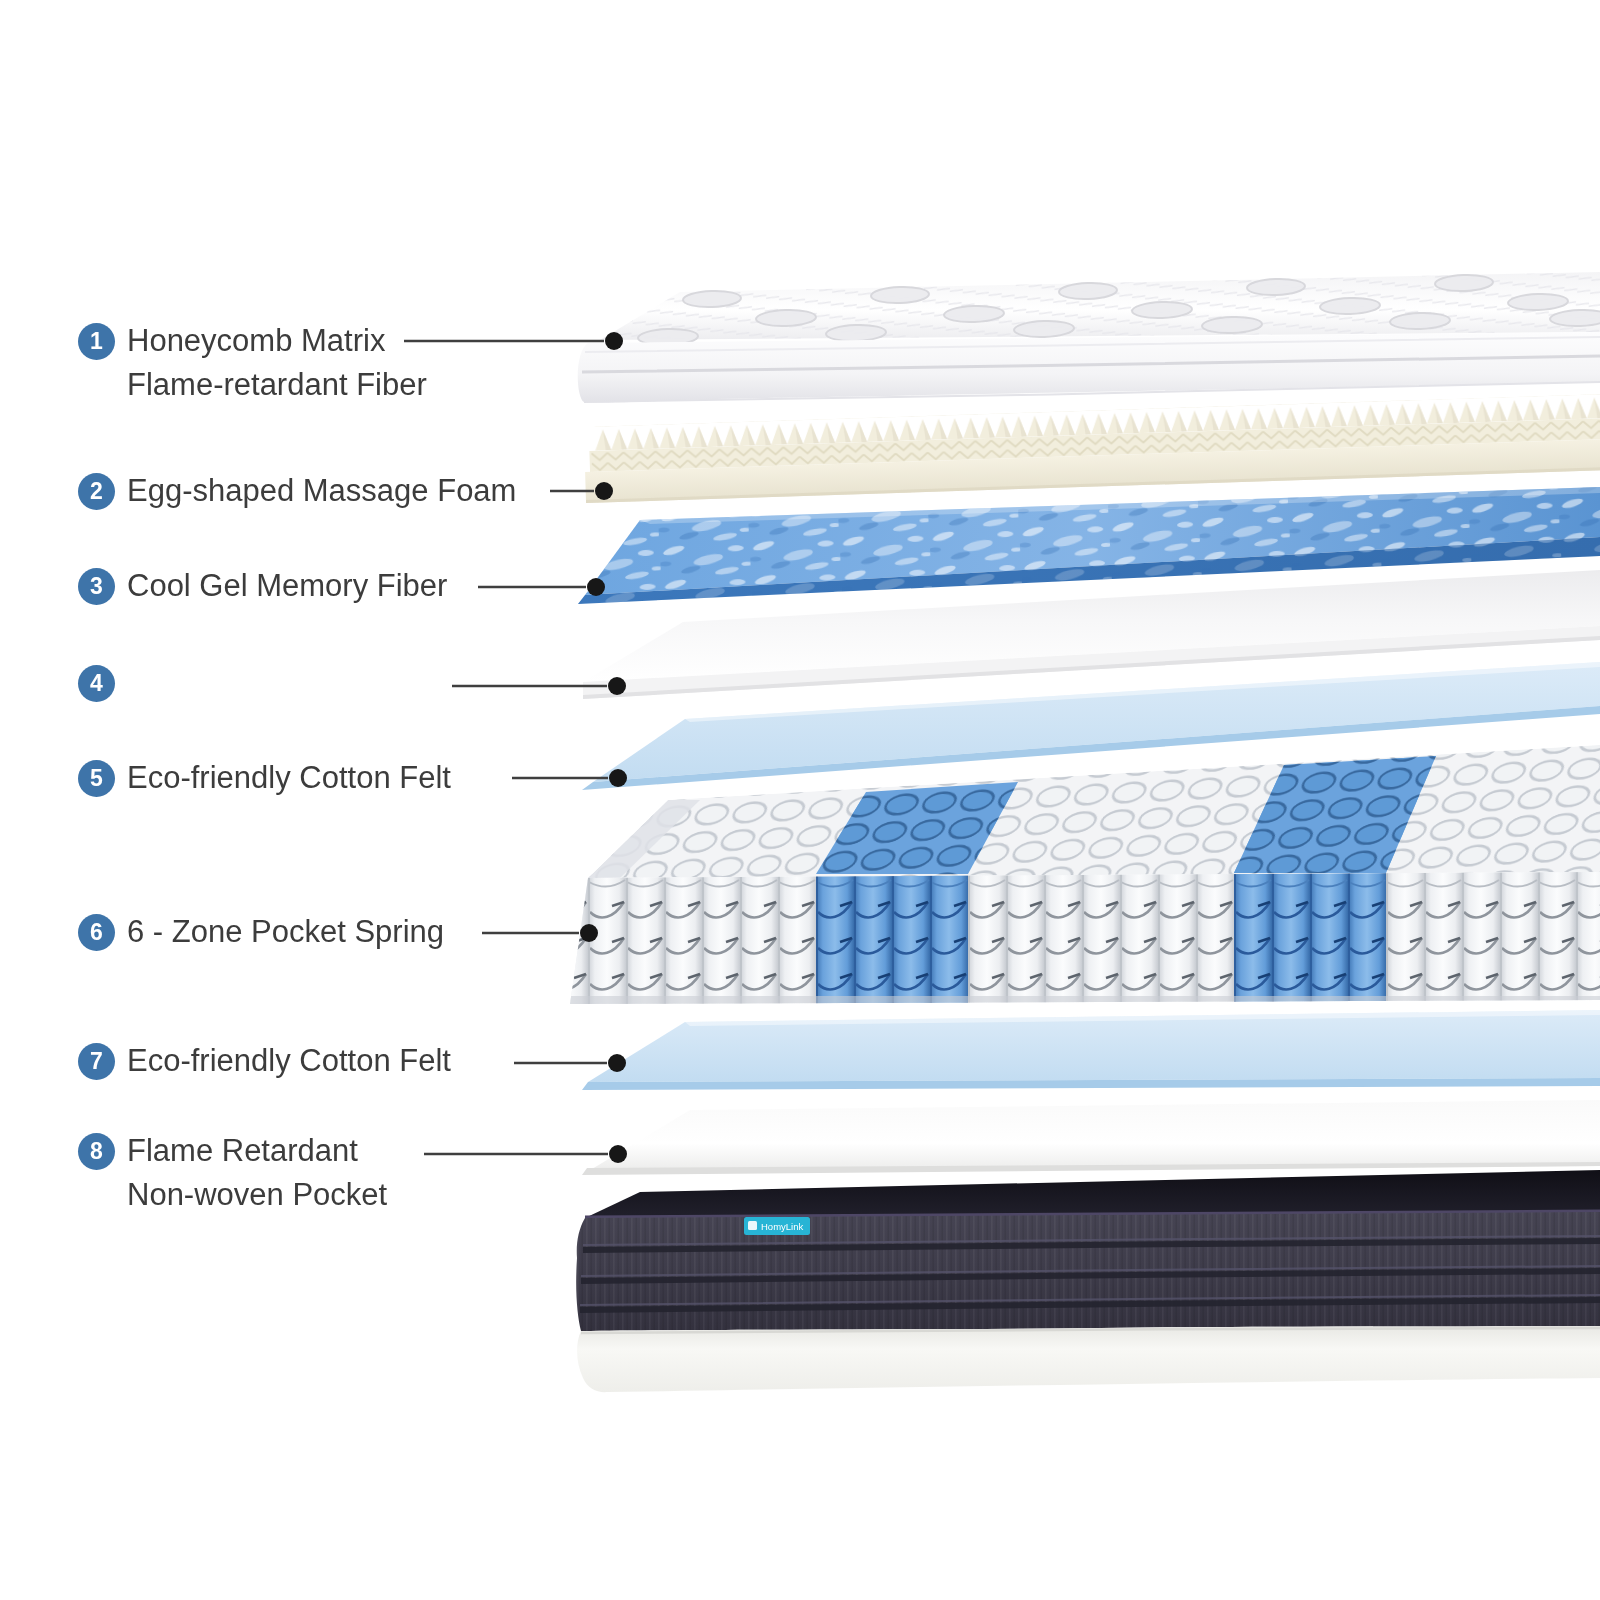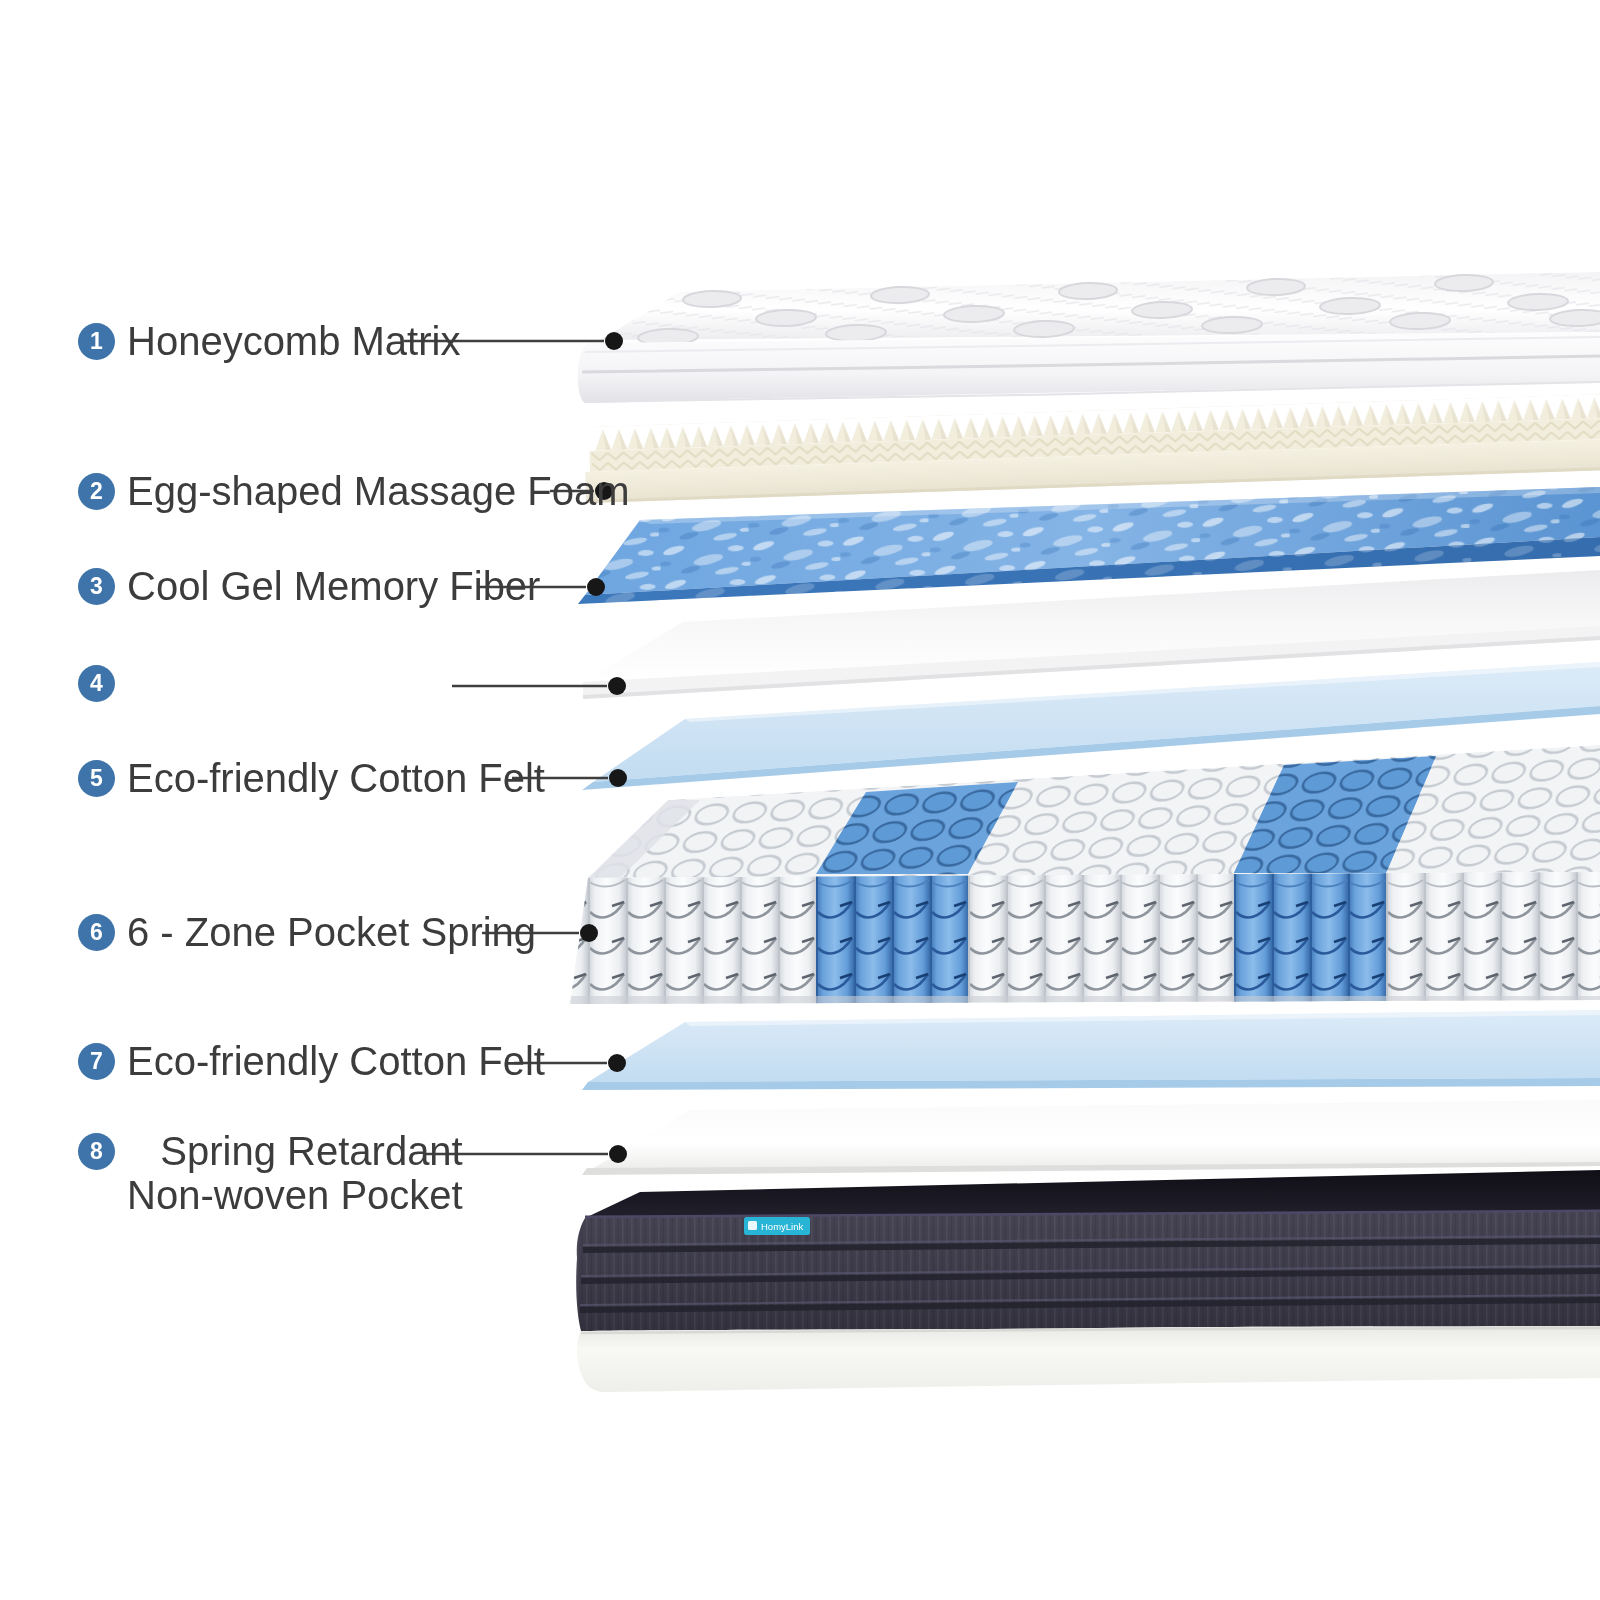--- a/index.html
+++ b/index.html
@@ -12,21 +12,21 @@
     position:absolute;left:78px;display:flex;align-items:flex-start;z-index:2;
   }
   .badge{
     width:37px;height:37px;border-radius:50%;
     background:#3e74a9;color:#ffffff;
     font-size:23px;font-weight:bold;
     display:flex;align-items:center;justify-content:center;
     margin-right:12px;margin-top:4px;flex:0 0 auto;
   }
   .label-text{
-    font-size:40px;color:#3c3c3c;line-height:44px;white-space:nowrap;text-align:right;
+    font-size:31px;color:#3c3c3c;line-height:44px;white-space:nowrap;
   }
   .label-text .line2:empty{display:none;}
 </style>
 </head>
 <body>
 
 <div class="canvas">
 
   <svg class="art" width="1600" height="1600" viewBox="0 0 1600 1600">
     <defs>
@@ -292,20 +292,21 @@
       <circle cx="589" cy="933" r="9"></circle>
       <circle cx="617" cy="1063" r="9"></circle>
       <circle cx="618" cy="1154" r="9"></circle>
     </g>
   </svg>
 
   <div class="label-row" style="top:319px">
     <div class="badge">1</div>
     <div class="label-text">
       <div class="line1">Honeycomb Matrix</div>
+      <div class="line2">Flame-retardant Fiber</div>
     </div>
   </div>
 
   <div class="label-row" style="top:469px">
     <div class="badge">2</div>
     <div class="label-text">
       <div class="line1">Egg-shaped Massage Foam</div>
 
     </div>
   </div>
@@ -342,18 +343,18 @@
     <div class="badge">7</div>
     <div class="label-text">
       <div class="line1">Eco-friendly Cotton Felt</div>
 
     </div>
   </div>
 
   <div class="label-row" style="top:1129px">
     <div class="badge">8</div>
     <div class="label-text">
-      <div class="line1">Spring Retardant</div>
+      <div class="line1">Flame Retardant</div>
       <div class="line2">Non-woven Pocket</div>
     </div>
   </div>
 
 </div>
 
 </body></html>

